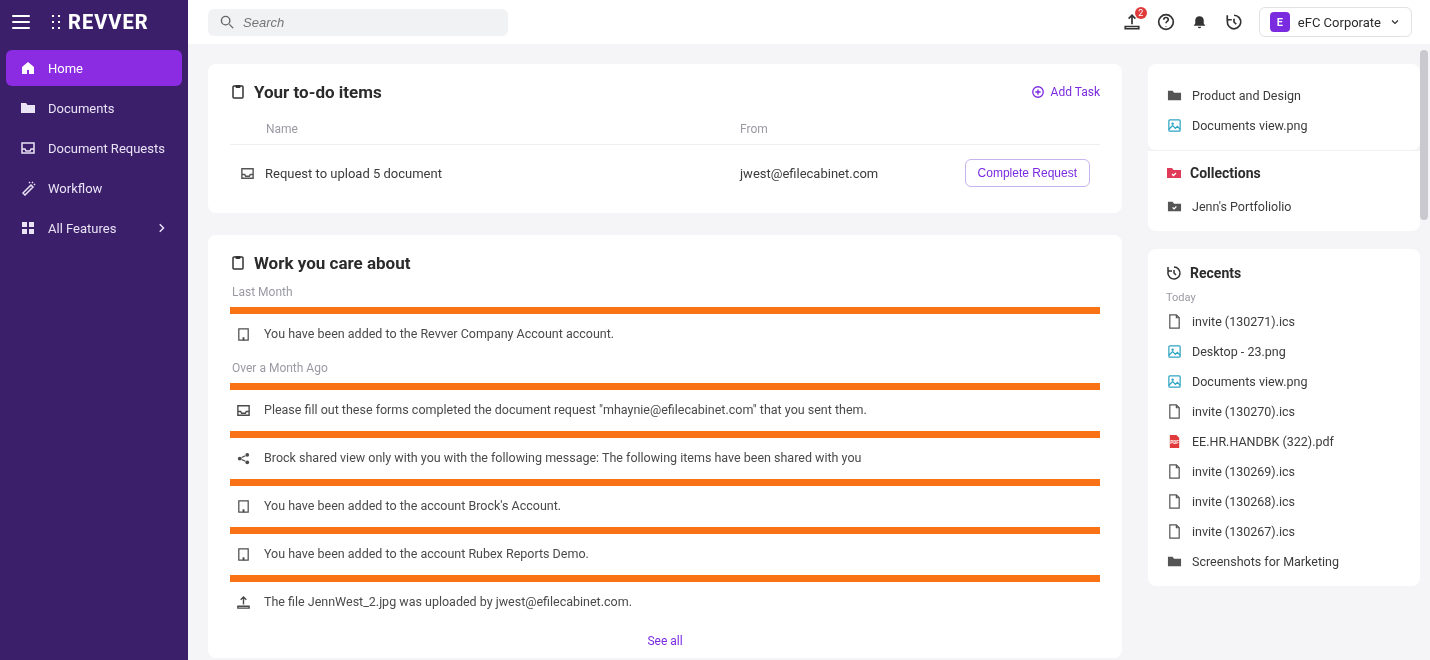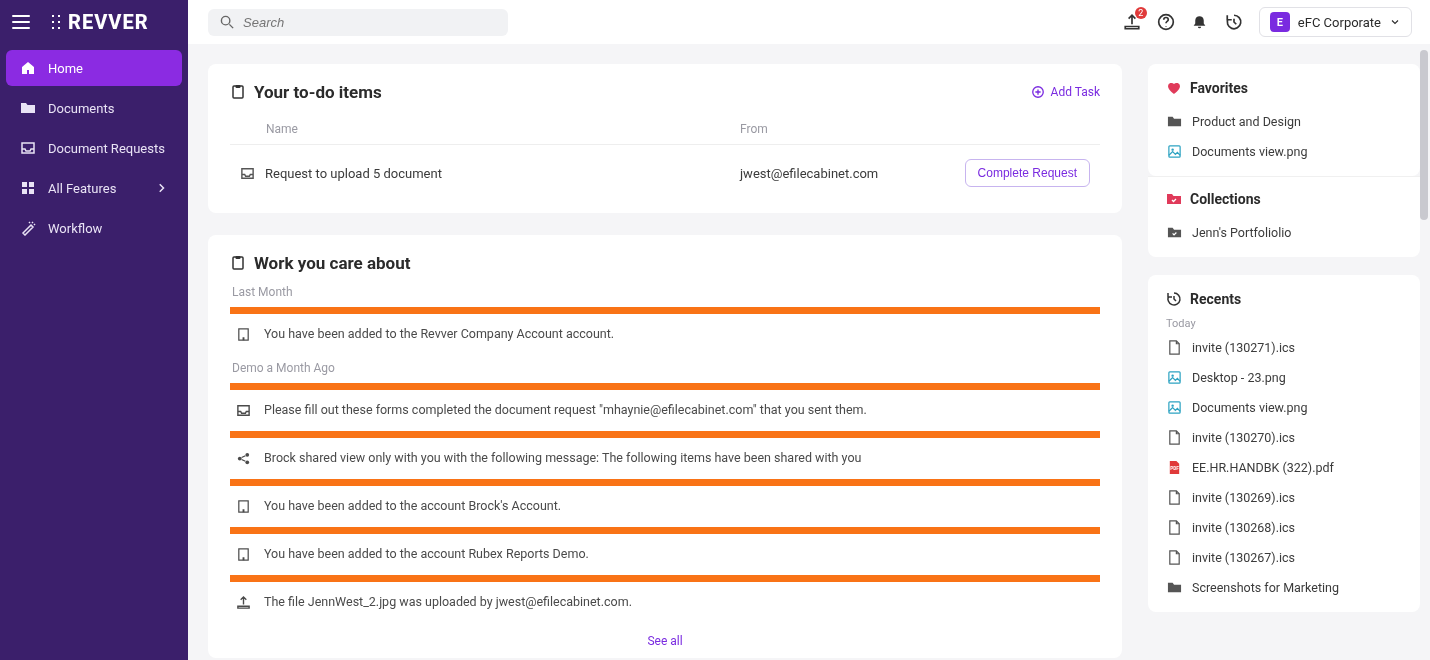--- a/index.html
+++ b/index.html
@@ -183,38 +183,38 @@
     <div class="nav-item">
       <span class="nav-icon">
           <svg width="16" height="16" viewBox="0 0 16 16">
             <use href="#i-inbox"></use>
           </svg>
         </span>
       <span>Document Requests</span>
     </div>
     <div class="nav-item">
       <span class="nav-icon">
+          <svg width="16" height="16" viewBox="0 0 16 16">
+            <use href="#i-wand"></use>
+          </svg>
+        </span>
+      <span>Workflow</span>
+    </div>
+    <div class="nav-item">
+      <span class="nav-icon">
           <svg width="14" height="14" viewBox="0 0 14 14">
             <use href="#i-grid"></use>
           </svg>
         </span>
       <span>All Features</span>
       <span class="nav-chevron">
           <svg width="12" height="12" viewBox="0 0 16 16">
             <use href="#i-chevron"></use>
           </svg>
         </span>
-    </div>
-    <div class="nav-item">
-      <span class="nav-icon">
-          <svg width="16" height="16" viewBox="0 0 16 16">
-            <use href="#i-wand"></use>
-          </svg>
-        </span>
-      <span>Workflow</span>
     </div>
   </div>
 
   <div class="main">
     <div class="topbar">
       <div class="search-box">
         <span style="color:#666">
             <svg width="15" height="15" viewBox="0 0 16 16">
               <use href="#i-search"></use>
             </svg>
@@ -309,21 +309,21 @@
           <div id="work-groups">
               <div class="group-label">Last Month</div>
               <div class="activity-row">
                 <span class="act-icon">
                   <svg width="15" height="15" viewBox="0 0 16 16">
                     <use href="#i-building"></use>
                   </svg>
                 </span>
                 <span>You have been added to the Revver Company Account account.</span>
               </div>
-              <div class="group-label">Demo a Month Ago</div>
+              <div class="group-label">Over a Month Ago</div>
               <div class="activity-row">
                 <span class="act-icon">
                   <svg width="15" height="15" viewBox="0 0 16 16">
                     <use href="#i-inbox"></use>
                   </svg>
                 </span>
                 <span>Please fill out these forms completed the document request "mhaynie@efilecabinet.com" that you sent them.</span>
               </div>
               <div class="activity-row">
                 <span class="act-icon">
@@ -357,28 +357,20 @@
                 </span>
                 <span>The file JennWest_2.jpg was uploaded by jwest@efilecabinet.com.</span>
               </div>
             </div>
           <div class="see-all"><a>See all</a></div>
         </div>
       </div>
 
       <div class="right-col">
         <div class="side-card">
-          <div class="side-head">
-            <span style="color:#e03a5a">
-                <svg width="16" height="16" viewBox="0 0 16 16">
-                  <use href="#i-heart"></use>
-                </svg>
-              </span>
-            <span class="side-title">Favorites</span>
-          </div>
           <div id="fav-items">
               <div class="side-item">
                 <span class="side-icon" style="color:#555">
                   <svg width="15" height="15" viewBox="0 0 16 16">
                     <use href="#i-folder"></use>
                   </svg>
                 </span>
                 <span>Product and Design</span>
               </div>
               <div class="side-item">

